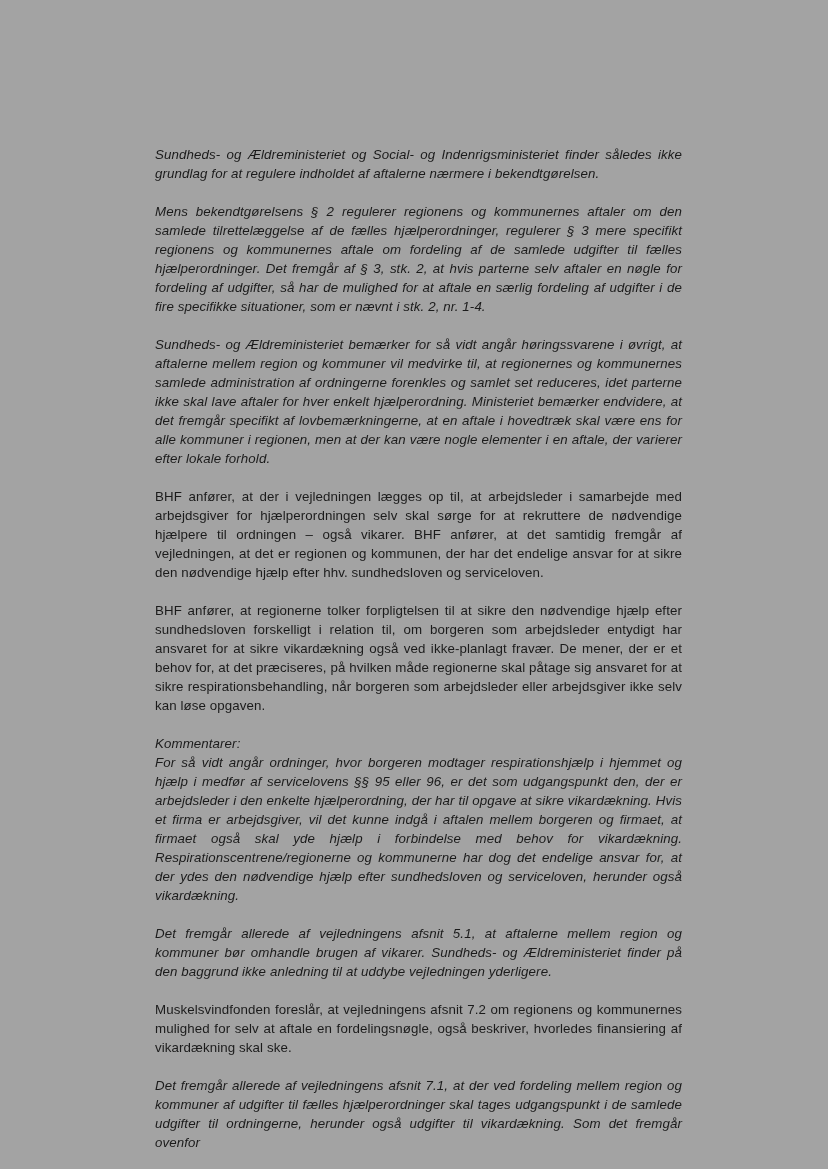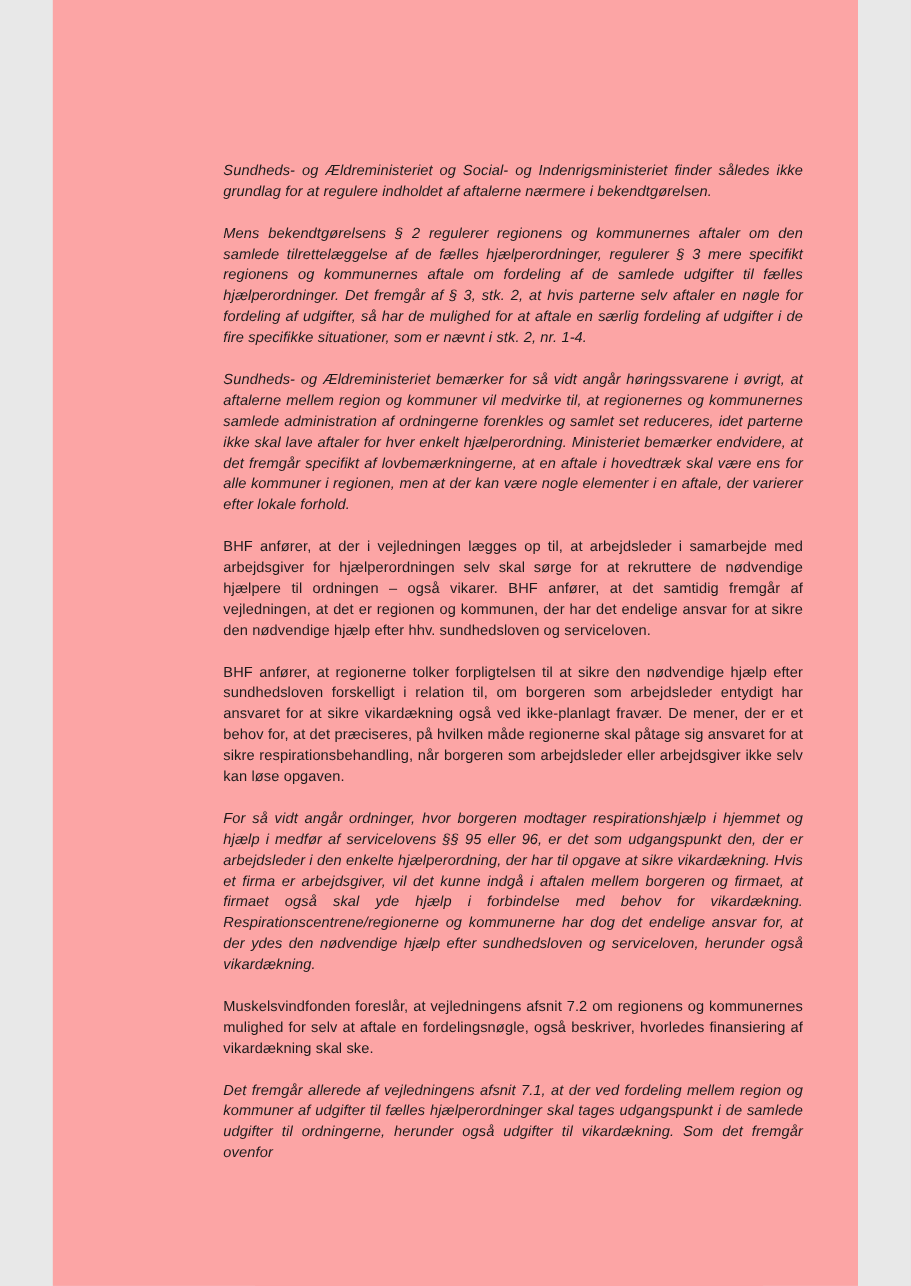--- a/index.html
+++ b/index.html
@@ -2,24 +2,24 @@
 <html><head>
 <meta charset="utf-8">
 <style>
   html, body {
     margin: 0;
     padding: 0;
     background: #e8e8e8;
   }
   .page {
     position: relative;
-    width: 732px;
+    width: 828px;
     height: 1169px;
     margin: 0 auto;
-    background: #fca5a5;
+    background: #a3a3a3;
     overflow: hidden;
     font-family: "Liberation Sans", sans-serif;
     color: #1b1b1b;
   }
   .content {
     position: absolute;
     top: 145px;
     left: 155px;
     width: 527px;
   }
@@ -45,23 +45,25 @@
 
     <p class="blk italic">Mens bekendtgørelsens § 2 regulerer regionens og kommunernes aftaler om den samlede tilrettelæggelse af de fælles hjælperordninger, regulerer § 3 mere specifikt regionens og kommunernes aftale om fordeling af de samlede udgifter til fælles hjælperordninger. Det fremgår af § 3, stk. 2, at hvis parterne selv aftaler en nøgle for fordeling af udgifter, så har de mulighed for at aftale en særlig fordeling af udgifter i de fire specifikke situationer, som er nævnt i stk. 2, nr. 1-4.</p>
 
     <p class="blk italic">Sundheds- og Ældreministeriet bemærker for så vidt angår høringssvarene i øvrigt, at aftalerne mellem region og kommuner vil medvirke til, at regionernes og kommunernes samlede administration af ordningerne forenkles og samlet set reduceres, idet parterne ikke skal lave aftaler for hver enkelt hjælperordning. Ministeriet bemærker endvidere, at det fremgår specifikt af lovbemærkningerne, at en aftale i hovedtræk skal være ens for alle kommuner i regionen, men at der kan være nogle elementer i en aftale, der varierer efter lokale forhold.</p>
 
 
     <p class="blk">BHF anfører, at der i vejledningen lægges op til, at arbejdsleder i samarbejde med arbejdsgiver for hjælperordningen selv skal sørge for at rekruttere de nødvendige hjælpere til ordningen – også vikarer. BHF anfører, at det samtidig fremgår af vejledningen, at det er regionen og kommunen, der har det endelige ansvar for at sikre den nødvendige hjælp efter hhv. sundhedsloven og serviceloven.</p>
 
     <p class="blk">BHF anfører, at regionerne tolker forpligtelsen til at sikre den nødvendige hjælp efter sundhedsloven forskelligt i relation til, om borgeren som arbejdsleder entydigt har ansvaret for at sikre vikardækning også ved ikke-planlagt fravær. De mener, der er et behov for, at det præciseres, på hvilken måde regionerne skal påtage sig ansvaret for at sikre respirationsbehandling, når borgeren som arbejdsleder eller arbejdsgiver ikke selv kan løse opgaven.</p>
 
+    <p class="blk italic attached">Kommentarer:</p>
 
     <p class="blk italic">For så vidt angår ordninger, hvor borgeren modtager respirationshjælp i hjemmet og hjælp i medfør af servicelovens §§ 95 eller 96, er det som udgangspunkt den, der er arbejdsleder i den enkelte hjælperordning, der har til opgave at sikre vikardækning. Hvis et firma er arbejdsgiver, vil det kunne indgå i aftalen mellem borgeren og firmaet, at firmaet også skal yde hjælp i forbindelse med behov for vikardækning. Respirationscentrene/regionerne og kommunerne har dog det endelige ansvar for, at der ydes den nødvendige hjælp efter sundhedsloven og serviceloven, herunder også vikardækning.</p>
 
+    <p class="blk italic">Det fremgår allerede af vejledningens afsnit 5.1, at aftalerne mellem region og kommuner bør omhandle brugen af vikarer. Sundheds- og Ældreministeriet finder på den baggrund ikke anledning til at uddybe vejledningen yderligere.</p>
 
     <p class="blk">Muskelsvindfonden foreslår, at vejledningens afsnit 7.2 om regionens og kommunernes mulighed for selv at aftale en fordelingsnøgle, også beskriver, hvorledes finansiering af vikardækning skal ske.</p>
 
 
     <p class="blk italic">Det fremgår allerede af vejledningens afsnit 7.1, at der ved fordeling mellem region og kommuner af udgifter til fælles hjælperordninger skal tages udgangspunkt i de samlede udgifter til ordningerne, herunder også udgifter til vikardækning. Som det fremgår ovenfor</p>
 
   </div>
 </div>
 
 </body></html>

